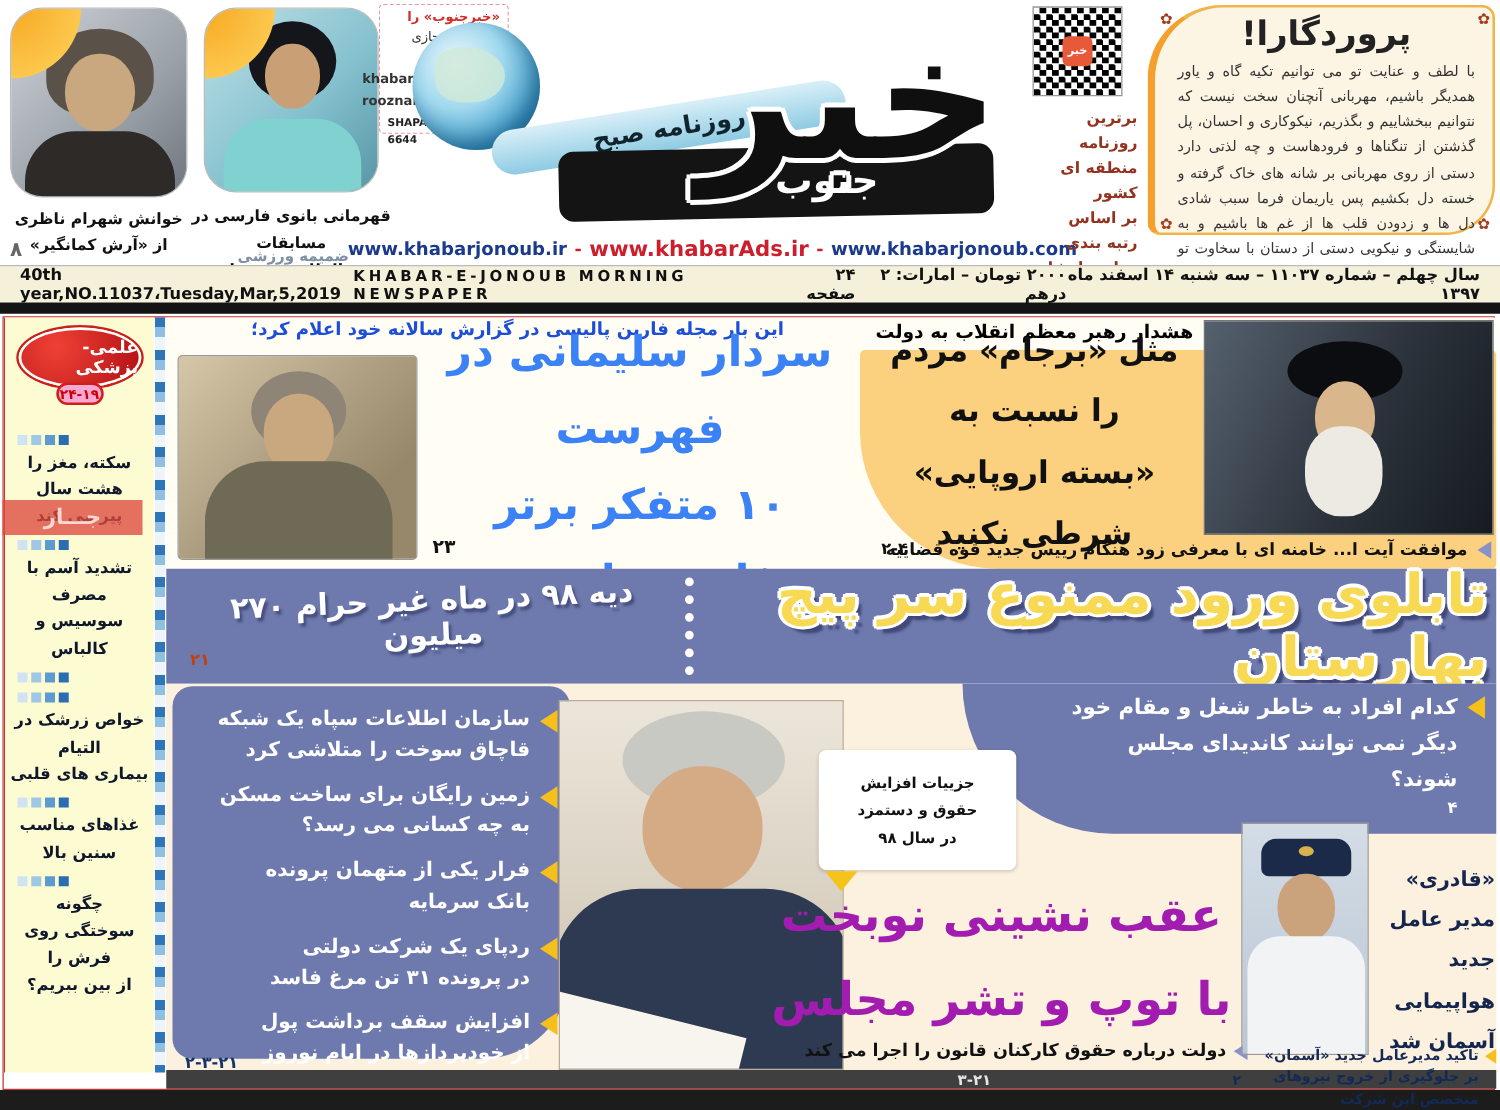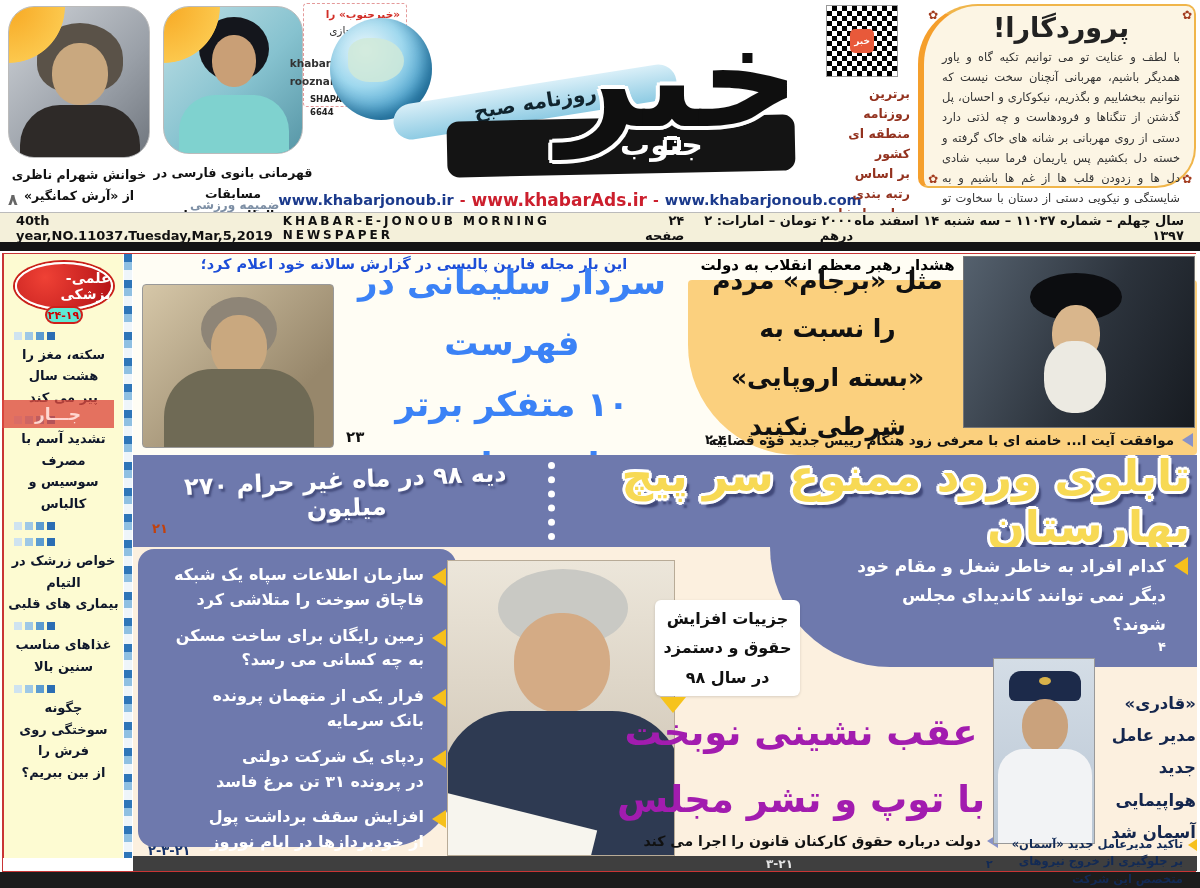--- a/index.html
+++ b/index.html
@@ -63,21 +63,21 @@
   .dateline span { font-weight:bold; color:#111; }
   .dl-en { font-size:13px; }
   .dl-name { font-size:12px; letter-spacing:3px; color:#222; }
   .dl-fa { font-size:13px; direction:rtl; }
   .black-rule { left:0; top:242px; width:1200px; height:9px; background:#141414; }
   .main-frame { left:2px; top:253px; width:1194px; height:619px; border:1px solid #c93535; z-index:0; }
 
   
   .sidebar { left:3px; top:254px; width:120px; height:604px; background:#fdfbd2; border-left:1px solid #c93535; z-index:2; }
   .badge { width:98px; height:48px; margin:8px auto 0; background:radial-gradient(circle at 30% 30%,#ef4135,#b21015); border-radius:50%; border:2px solid #fff; box-shadow:0 0 0 2px #c9201a; color:#fff; font-size:14px; font-weight:bold; display:flex; align-items:center; justify-content:center; }
-  .badge-pages { width:38px; height:18px; margin:-4px auto 2px; background:#5eead4; border:2px solid #cf1f1a; border-radius:12px; color:#c00; font-size:11px; font-weight:bold; display:flex; align-items:center; justify-content:center; }
+  .badge-pages { width:38px; height:18px; margin:-4px auto 18px; background:#f9a8d4; border:2px solid #cf1f1a; border-radius:12px; color:#c00; font-size:11px; font-weight:bold; display:flex; align-items:center; justify-content:center; }
   .sq-row { display:flex; gap:3px; padding:6px 10px 2px; direction:ltr; }
   .sq-row i { width:8px; height:8px; display:block; }
   .sq1{background:#cfe3f0;} .sq2{background:#9ec8e6;} .sq3{background:#5b9bd0;} .sq4{background:#2a6db3;}
   .side-item { font-size:13px; font-weight:bold; color:#0f172a; line-height:1.65; text-align:center; padding:2px 4px; }
   .watermark { left:-2px; top:146px; width:112px; height:28px; background:rgba(221,74,63,.78); color:#ffd7d0; font-size:17px; font-weight:bold; display:flex; align-items:center; justify-content:center; letter-spacing:6px; }
   .dash-strip { left:124px; top:254px; width:8px; height:604px; background:repeating-linear-gradient(180deg,#2e76b8 0 8px,#8fc0e2 8px 16px,#eef5fa 16px 26px); }
 
   
   .zone-top { left:133px; top:254px; width:1064px; height:201px; background:#fffdf4; }
   .sol-kicker { left:140px; top:256px; width:548px; height:24px; font-size:14.5px; font-weight:bold; color:#1d4ed8; text-align:center; }
@@ -116,21 +116,21 @@
   .majles-page { font-size:13px; font-weight:bold; color:#fff; text-align:right; padding-left:6px; }
   .left-panel { left:138px; top:549px; width:318px; height:298px; background:#6e79ad; border-radius:16px 16px 70px 16px; padding:14px 10px; }
   .brief { display:flex; gap:8px; align-items:flex-start; margin-bottom:11px; }
   .brief .txt { font-size:16px; font-weight:bold; color:#fff; line-height:1.55; text-align:right; }
   .left-panel-page { left:148px; top:843px; font-size:13px; font-weight:bold; color:#16336b; z-index:3; }
   .nb-photo { left:447px; top:560px; width:228px; height:296px; background:linear-gradient(180deg,#ece6da,#cabfae); overflow:hidden; border:1px solid #b8ab97; }
   .nb-photo .f-hair { width:130px; height:78px; left:50px; top:8px; background:#c9c9c4; border-radius:55%; }
   .nb-photo .f-face { width:96px; height:100px; left:66px; top:52px; background:#d4ab85; border-radius:48%; }
   .nb-photo .f-suit { width:240px; height:150px; left:-6px; top:150px; background:#2e3a52; border-radius:70px 70px 0 0; }
   .nb-photo .f-paper { width:170px; height:64px; left:-26px; top:248px; background:#f7f5ee; transform:rotate(14deg); }
-  .nb-kick { left:655px; top:600px; width:145px; height:96px; background:#fff; border-radius:6px; font-size:16px; font-weight:bold; color:#111; line-height:1.85; display:flex; align-items:center; justify-content:center; text-align:center; box-shadow:0 1px 3px rgba(0,0,0,.15); }
+  .nb-kick { left:655px; top:600px; width:158px; height:96px; background:#fff; border-radius:6px; font-size:12px; font-weight:bold; color:#111; line-height:1.85; display:flex; align-items:center; justify-content:center; text-align:center; box-shadow:0 1px 3px rgba(0,0,0,.15); }
   .nb-tri { left:660px; top:697px; width:0; height:0; border-left:13px solid transparent; border-right:13px solid transparent; border-top:16px solid #f6c31c; }
   .nb-headline { left:605px; top:702px; width:392px; height:130px; display:flex; align-items:center; justify-content:center; font-size:37px; font-weight:bold; color:#a21caf; line-height:1.8; text-align:center; }
   .nb-sub { left:618px; top:833px; width:380px; display:flex; align-items:center; gap:6px; font-size:14px; font-weight:bold; color:#111; }
   .nb-page { left:766px; top:857px; font-size:12px; font-weight:bold; color:#e6e6e6; z-index:3; }
   .pilot { left:993px; top:658px; width:102px; height:186px; background:linear-gradient(#d4dde6,#b9c6d4); border:1px solid #999; overflow:hidden; z-index:2; }
   .pilot .f-cap { width:72px; height:30px; left:15px; top:12px; background:#1c2a4a; border-radius:12px 12px 6px 6px; }
   .pilot .f-emblem { width:12px; height:8px; left:45px; top:18px; background:#d8b24a; border-radius:50%; }
   .pilot .f-face { width:46px; height:54px; left:28px; top:40px; background:#caa27c; border-radius:48%; }
   .pilot .f-shirt { width:94px; height:96px; left:4px; top:90px; background:#f2f3f5; border-radius:26px 26px 0 0; }
   .asman-title { left:1096px; top:688px; width:100px; font-size:16.5px; font-weight:bold; color:#14264d; line-height:1.95; text-align:right; z-index:2; }

